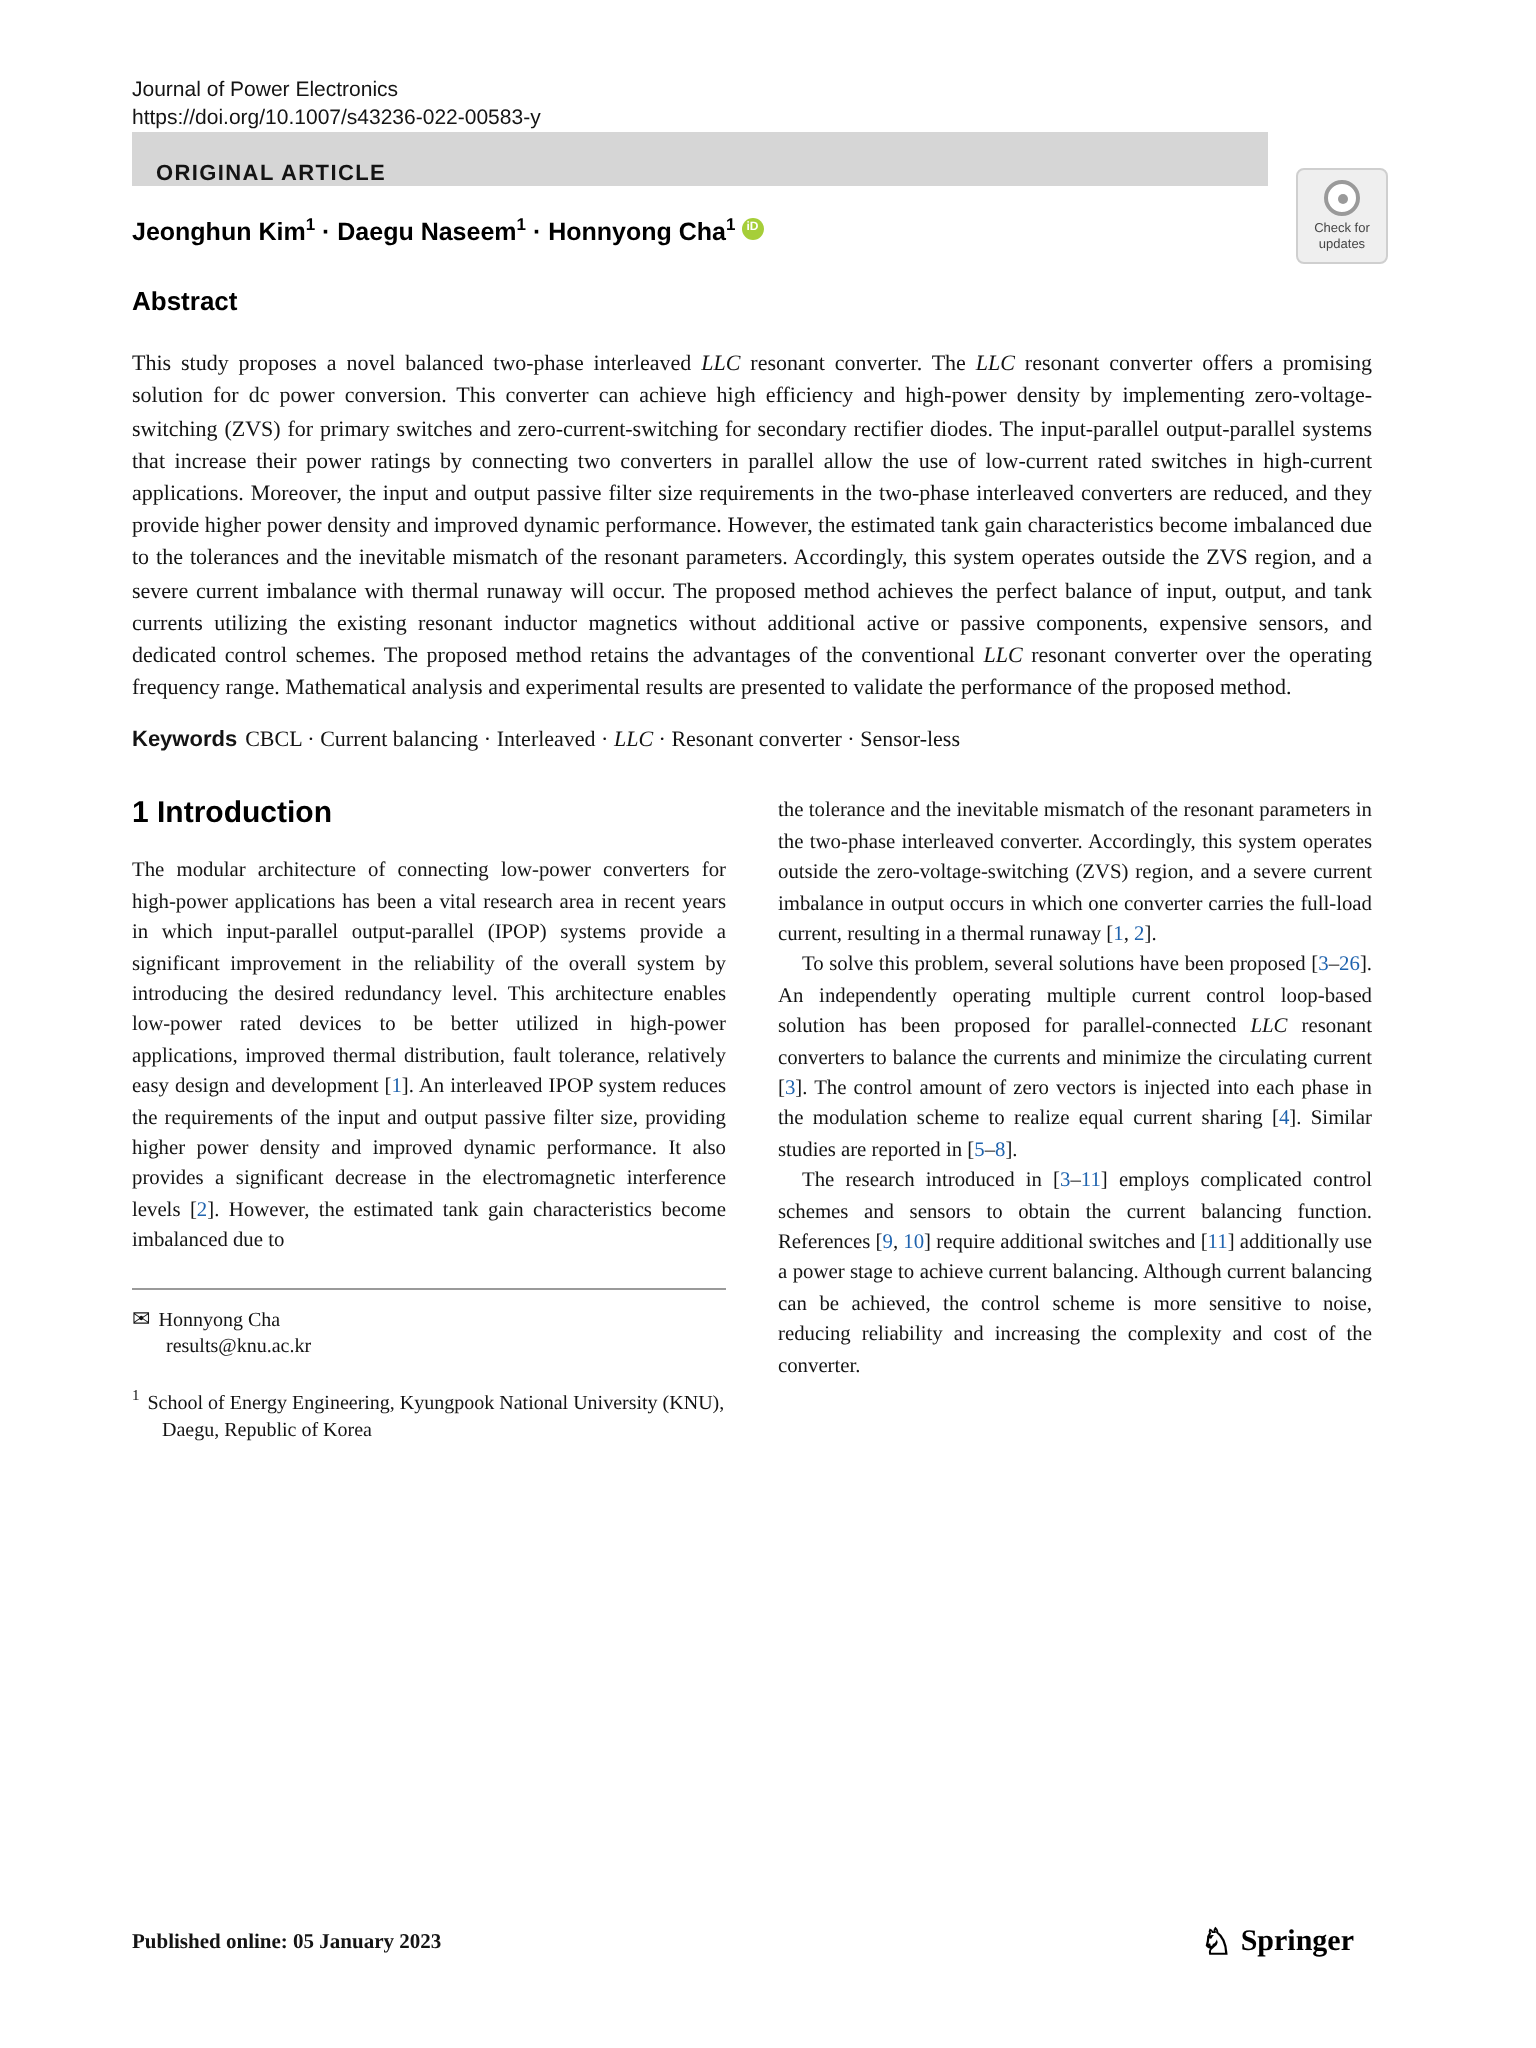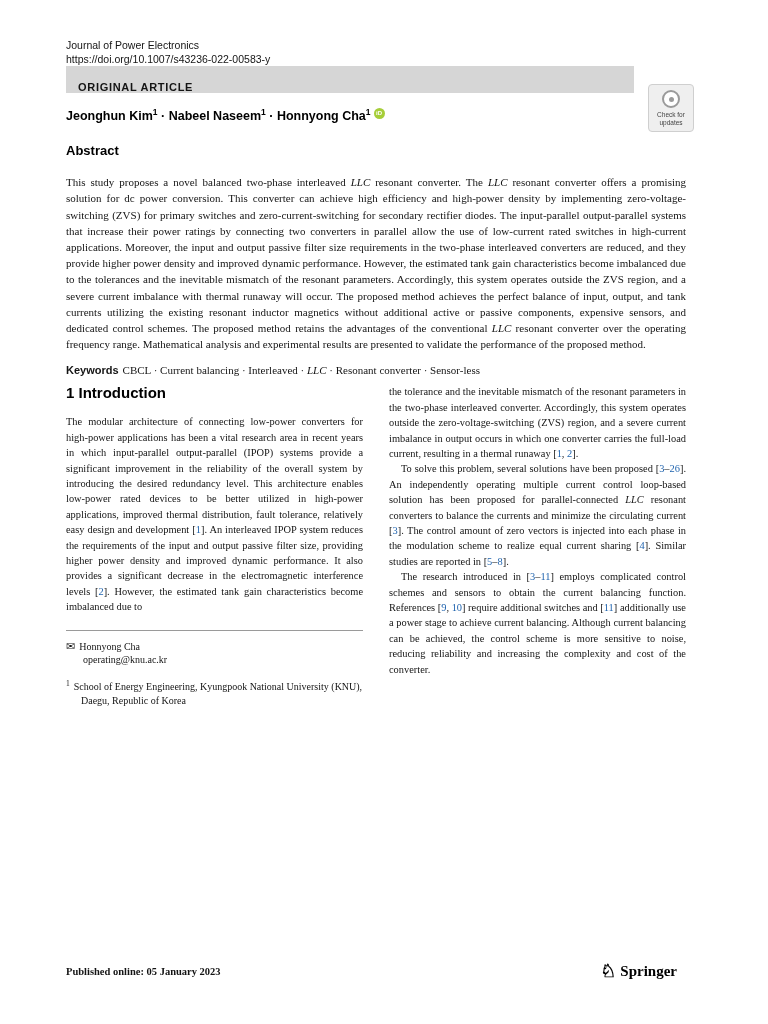--- a/index.html
+++ b/index.html
@@ -48,21 +48,21 @@
   }
   
   .meta { margin-top:20px; font-family:"Liberation Sans",sans-serif; font-size:9.8px; line-height:14px; }
   
   .abstract { margin-top:20px; }
   .abstract-heading { font-family:"Liberation Sans",sans-serif; font-weight:700; font-size:13px; margin:0 0 16px; color:#000; }
   .abstract-body { font-size:11px; line-height:16.2px; text-align:justify; margin:0; }
   .keywords { margin-top:11px; font-size:11px; line-height:15px; margin-bottom:0; }
   .keywords b { font-family:"Liberation Sans",sans-serif; font-size:11px; margin-right:4px; }
   
-  .columns { margin-top:6px; display:flex; gap:26px; }
+  .columns { margin-top:20px; display:flex; gap:26px; }
   .col { width:305px; }
   .section-heading { font-family:"Liberation Sans",sans-serif; font-weight:700; font-size:15px; margin:0 0 13px; color:#000; }
   .body-par { font-size:10.4px; line-height:15.4px; text-align:justify; margin:0; }
   .body-par.indent { text-indent:12px; }
   .cite { color:var(--link,#1f63ae); cursor:pointer; }
   em { font-style:italic; }
   
   .footnote { margin-top:15px; border-top:0.5px solid #9a9a9a; padding-top:9px; font-size:10px; line-height:13.5px; }
   .fn-env { font-size:11px; margin-right:4px; }
   .fn-email { padding-left:17px; }
@@ -90,21 +90,21 @@
   <div class="banner">
     <span class="banner-text">ORIGINAL ARTICLE</span>
   </div>
 
   <div class="check-badge">
     <div class="check-circle"></div>
     <div class="check-text">Check for updates</div>
   </div>
 
 
-  <div class="authors"><span>Jeonghun Kim</span><sup>1</sup><span class="auth-sep"> · </span><span>Nabeel Naseem</span><sup>1</sup><span class="auth-sep"> · </span><span>Honnyong Cha</span><sup>1</sup><span class="orcid">iD</span></div>
+  <div class="authors"><span>Jeonghun Kim</span><sup>1</sup><span class="auth-sep"> · </span><span>Daegu Naseem</span><sup>1</sup><span class="auth-sep"> · </span><span>Honnyong Cha</span><sup>1</sup><span class="orcid">iD</span></div>
 
 
   <div class="abstract">
     <h2 class="abstract-heading">Abstract</h2>
     <p class="abstract-body">This study proposes a novel balanced two-phase interleaved <em>LLC</em> resonant converter. The <em>LLC</em> resonant converter offers a promising solution for dc power conversion. This converter can achieve high efficiency and high-power density by implementing zero-voltage-switching (ZVS) for primary switches and zero-current-switching for secondary rectifier diodes. The input-parallel output-parallel systems that increase their power ratings by connecting two converters in parallel allow the use of low-current rated switches in high-current applications. Moreover, the input and output passive filter size requirements in the two-phase interleaved converters are reduced, and they provide higher power density and improved dynamic performance. However, the estimated tank gain characteristics become imbalanced due to the tolerances and the inevitable mismatch of the resonant parameters. Accordingly, this system operates outside the ZVS region, and a severe current imbalance with thermal runaway will occur. The proposed method achieves the perfect balance of input, output, and tank currents utilizing the existing resonant inductor magnetics without additional active or passive components, expensive sensors, and dedicated control schemes. The proposed method retains the advantages of the conventional <em>LLC</em> resonant converter over the operating frequency range. Mathematical analysis and experimental results are presented to validate the performance of the proposed method.</p>
   </div>
 
   <p class="keywords">
     <b>Keywords</b><span>CBCL · Current balancing · Interleaved · <em>LLC</em> · Resonant converter · Sensor-less</span>
   </p>
@@ -112,21 +112,21 @@
   <div class="columns">
     <div class="col">
       <h2 class="section-heading">1 Introduction</h2>
       <div>
           <p class="body-par">The modular architecture of connecting low-power converters for high-power applications has been a vital research area in recent years in which input-parallel output-parallel (IPOP) systems provide a significant improvement in the reliability of the overall system by introducing the desired redundancy level. This architecture enables low-power rated devices to be better utilized in high-power applications, improved thermal distribution, fault tolerance, relatively easy design and development [<span class="cite">1</span>]. An interleaved IPOP system reduces the requirements of the input and output passive filter size, providing higher power density and improved dynamic performance. It also provides a significant decrease in the electromagnetic interference levels [<span class="cite">2</span>]. However, the estimated tank gain characteristics become imbalanced due to</p>
         </div>
       <div class="footnote">
         <div class="fn-line">
           <span class="fn-env">✉</span><span>Honnyong Cha</span>
         </div>
-        <div class="fn-email">operating@knu.ac.kr</div>
+        <div class="fn-email">results@knu.ac.kr</div>
         <div class="fn-affil">
           <sup>1</sup><span>School of Energy Engineering, Kyungpook National University (KNU), Daegu, Republic of Korea</span>
         </div>
       </div>
     </div>
     <div class="col">
       <div>
           <p class="body-par">the tolerance and the inevitable mismatch of the resonant parameters in the two-phase interleaved converter. Accordingly, this system operates outside the zero-voltage-switching (ZVS) region, and a severe current imbalance in output occurs in which one converter carries the full-load current, resulting in a thermal runaway [<span class="cite">1</span>, <span class="cite">2</span>].</p>
           <p class="body-par indent">To solve this problem, several solutions have been proposed [<span class="cite">3</span>–<span class="cite">26</span>]. An independently operating multiple current control loop-based solution has been proposed for parallel-connected <em>LLC</em> resonant converters to balance the currents and minimize the circulating current [<span class="cite">3</span>]. The control amount of zero vectors is injected into each phase in the modulation scheme to realize equal current sharing [<span class="cite">4</span>]. Similar studies are reported in [<span class="cite">5</span>–<span class="cite">8</span>].</p>
           <p class="body-par indent">The research introduced in [<span class="cite">3</span>–<span class="cite">11</span>] employs complicated control schemes and sensors to obtain the current balancing function. References [<span class="cite">9</span>, <span class="cite">10</span>] require additional switches and [<span class="cite">11</span>] additionally use a power stage to achieve current balancing. Although current balancing can be achieved, the control scheme is more sensitive to noise, reducing reliability and increasing the complexity and cost of the converter.</p>

